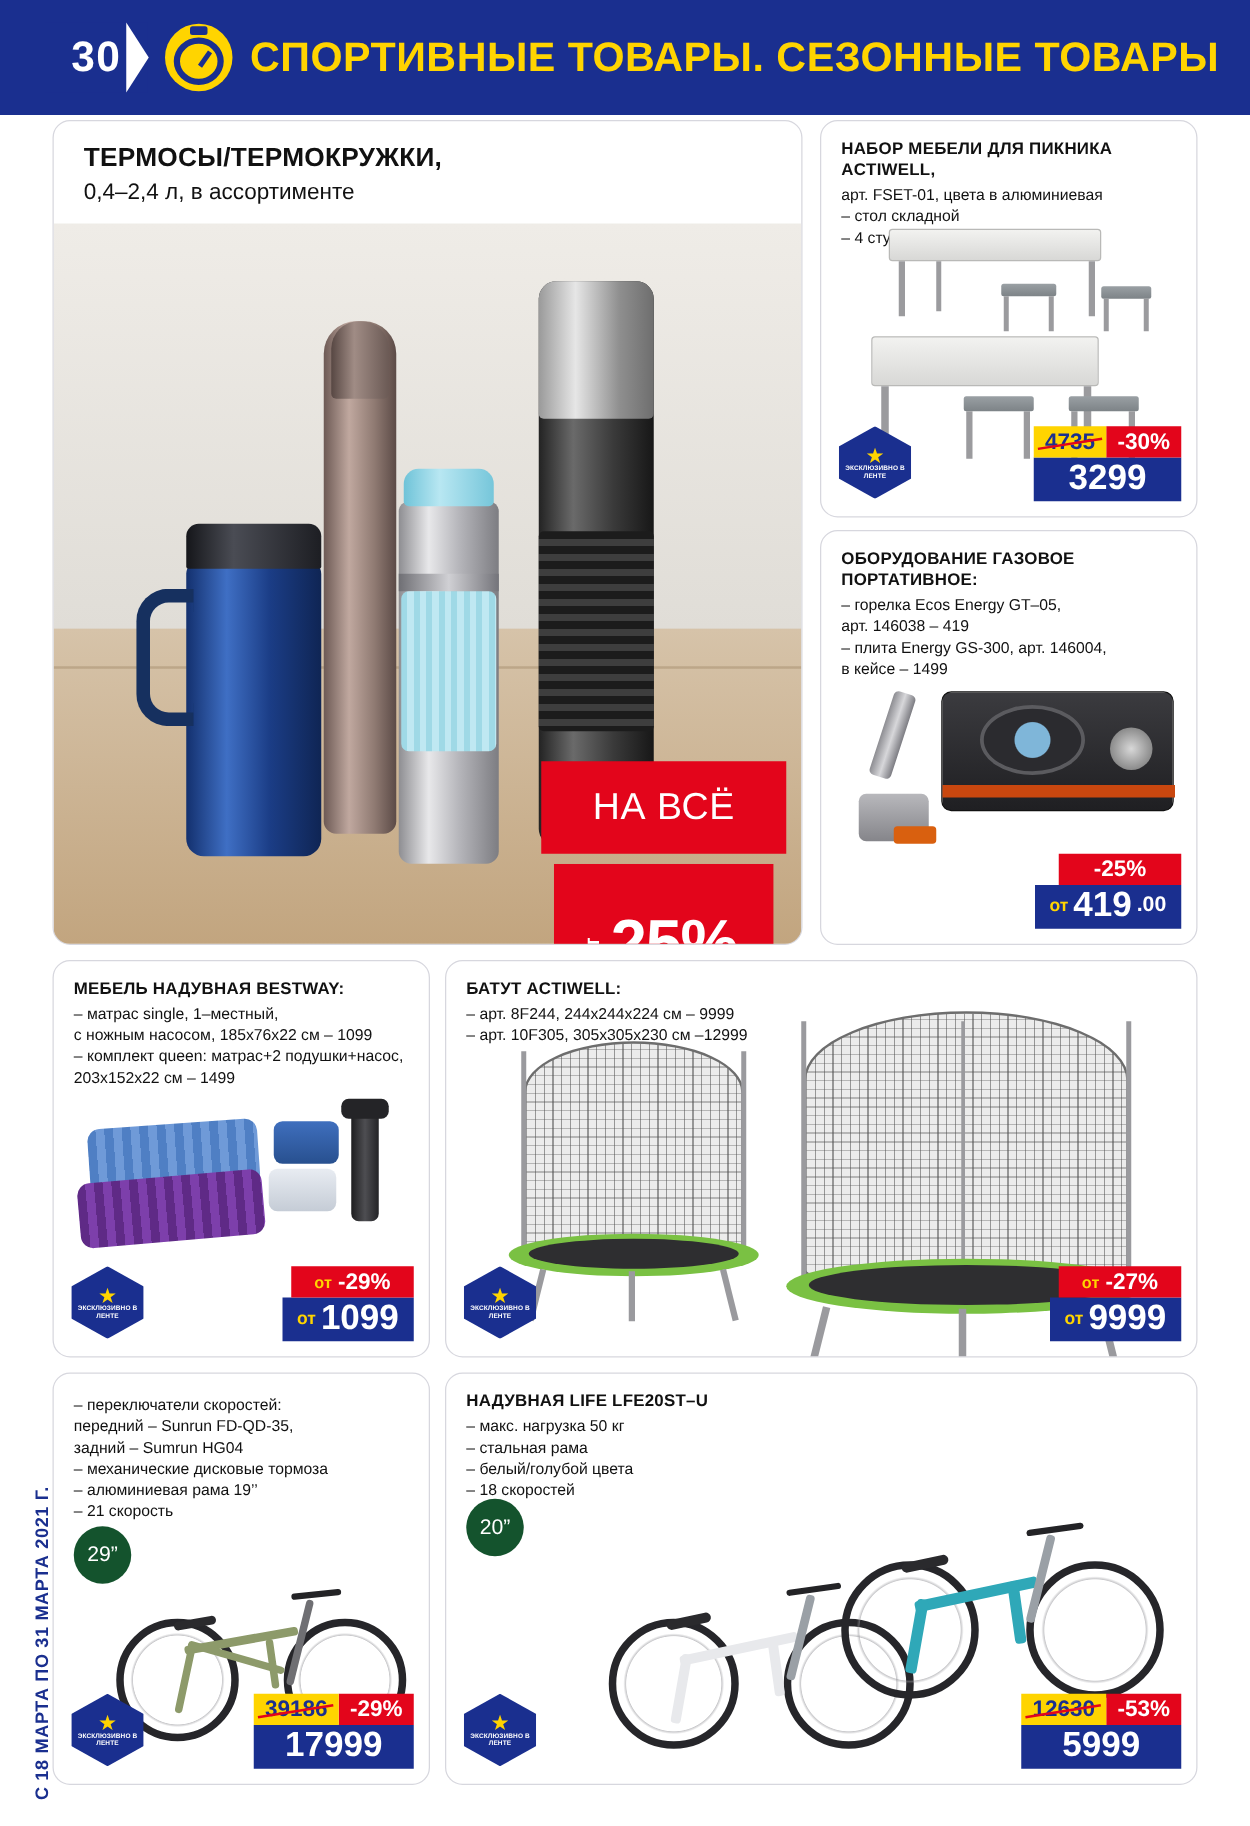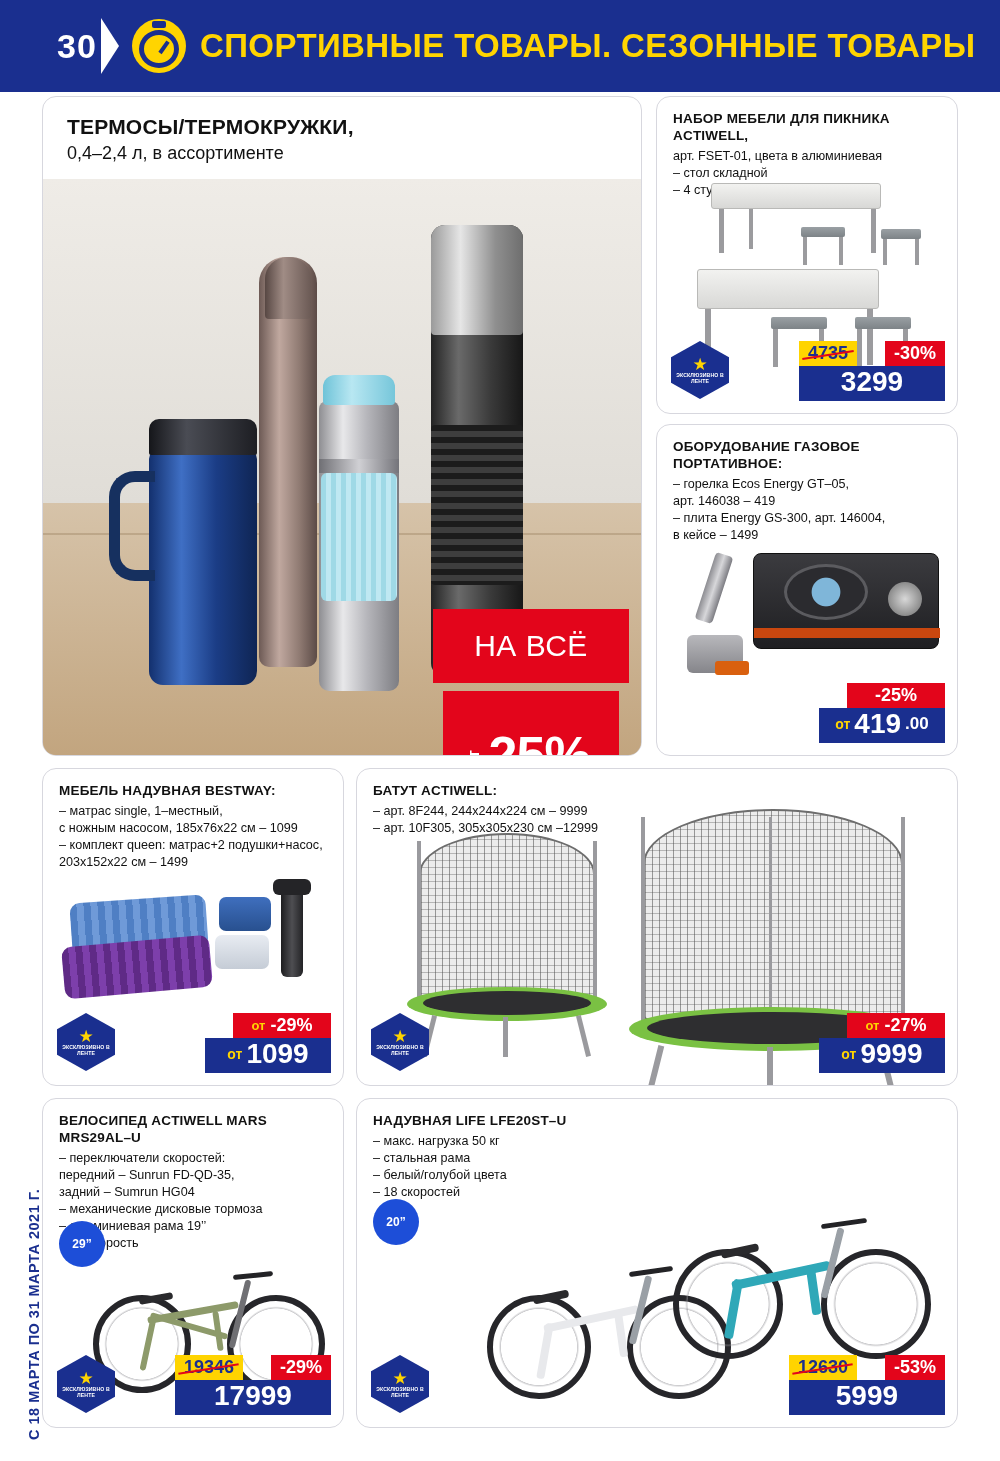--- a/index.html
+++ b/index.html
@@ -311,21 +311,20 @@
   }
   .old-price.strike:after {
     content: ""; position: absolute; left: 5%; right: 5%; top: 50%;
     height: 2px; background: #e3051b; transform: rotate(-9deg);
   }
   .discount {
     background: #e3051b; color: #ffffff;
     font-weight: bold; font-size: 18px;
     display: flex; align-items: center; justify-content: center;
     padding: 2px 9px;
-    margin-left: 28px;
   }
   .discount.wide { min-width: 98px; }
   .main-price {
     background: #1a2f8f; color: #ffffff;
     font-weight: bold;
     display: flex; align-items: baseline; justify-content: center;
     padding: 2px 12px 5px 12px;
     gap: 4px;
   }
   .main-price .ot {
@@ -403,23 +402,23 @@
   }
   .tramp-leg { position: absolute; background: #9a9a9e; }
 
   
   .card-bike1 { left: 42px; top: 1098px; width: 302px; height: 330px; }
   .card-bike2 { left: 356px; top: 1098px; width: 602px; height: 330px; }
 
   .size-badge {
     position: absolute;
     width: 46px; height: 46px; border-radius: 50%;
-    background: #1d4ed8; color: #ffffff;
+    background: #14532d; color: #ffffff;
     display: flex; align-items: center; justify-content: center;
-    font-size: 12px; font-weight: bold;
+    font-size: 17px; font-weight: normal;
   }
 
   
   .bike { position: absolute; }
   .wheel {
     position: absolute; border-radius: 50%;
     border: 6px solid #26262a;
     background: radial-gradient(circle, rgba(255,255,255,0) 58%, rgba(150,150,155,.5) 59%, rgba(255,255,255,0) 62%);
   }
   .frame-bar { position: absolute; border-radius: 3px; }
@@ -645,21 +644,20 @@
       </div>
       <div class="main-price">
         <span class="ot">от</span>
         <span class="val">9999</span>
       </div>
     </div>
   </div>
 
   <div class="card card-bike1">
     <div class="pad">
-      <div class="card-title">ВЕЛОСИПЕД ACTIWELL MARS MRS29AL–U</div>
       <div class="card-desc">
         <div>– переключатели скоростей:</div>
         <div>   передний – Sunrun FD-QD-35,</div>
         <div>   задний – Sumrun HG04</div>
         <div>– механические дисковые тормоза</div>
         <div>– алюминиевая рама 19’’</div>
         <div>– 21 скорость</div>
       </div>
     </div>
 
@@ -677,21 +675,21 @@
       <div class="frame-bar" style="left:52px;top:56px;width:34px;height:7px;background:#2a2a2d;border-radius:4px;transform:rotate(-10deg);"></div>
     </div>
 
     <div class="excl" style="left:14px;bottom:14px;">
       <span class="star">★</span>
       <span class="txt">ЭКСКЛЮЗИВНО В ЛЕНТЕ</span>
     </div>
 
     <div class="price-block" style="right:12px;bottom:12px;">
       <div class="price-row">
-        <div class="old-price strike">19346</div>
+        <div class="old-price strike">39186</div>
         <div class="discount">-29%</div>
       </div>
       <div class="main-price">
         <span class="val">17999</span>
       </div>
     </div>
   </div>
 
   <div class="card card-bike2">
     <div class="pad">

